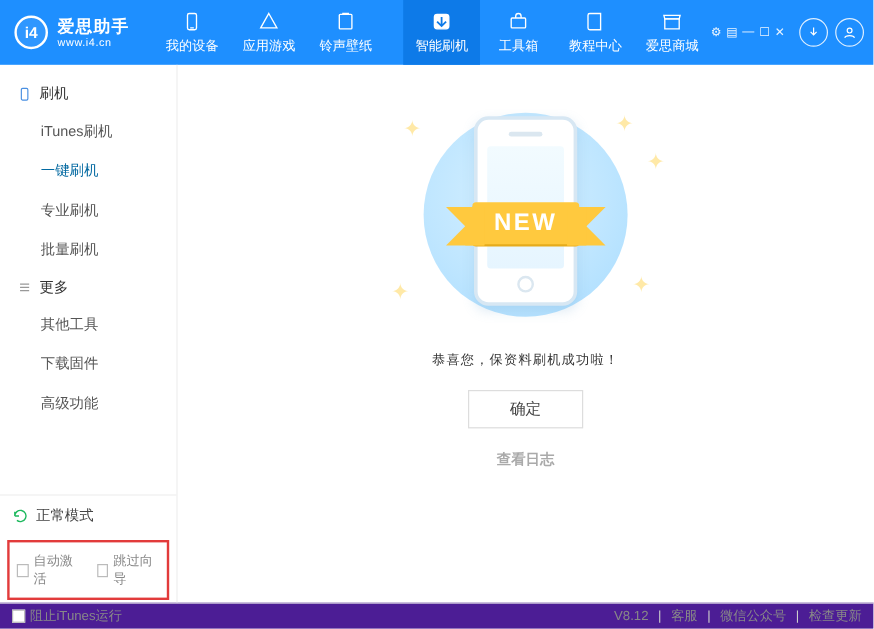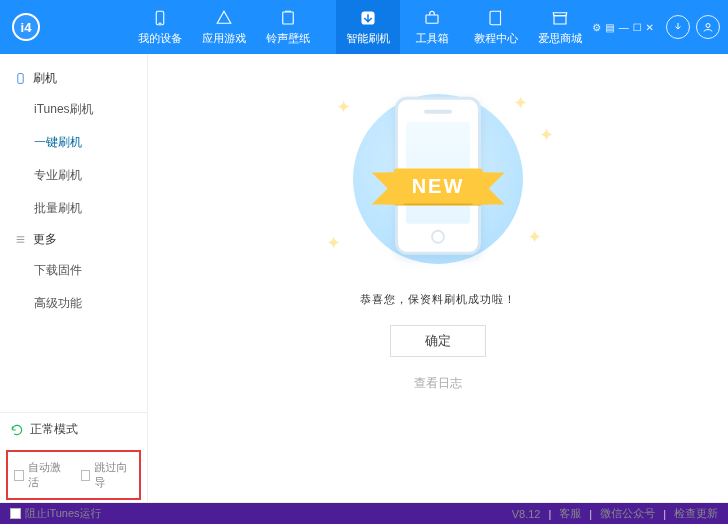--- a/index.html
+++ b/index.html
@@ -54,34 +54,38 @@
     .ribbon { position:absolute; left:50%; top:50%; transform:translate(-50%,-30%);}
     .ribbon-body { background:#ffc93e; color:#fff; font-weight:800; letter-spacing:2px; font-size:20px; padding:6px 18px; border-radius:3px; position:relative; box-shadow:0 2px 0 #e6ab1c;}
     .ribbon-body::before, .ribbon-body::after { content:""; position:absolute; top:4px; width:0; height:0; border:16px solid #ffc93e;}
     .ribbon-body::before { left:-22px; border-left-color:transparent;}
     .ribbon-body::after { right:-22px; border-right-color:transparent;}
     .spark { position:absolute; color:#ffe9a7; font-size:18px;}
     .spark.s1{ top:12px; left:18px;} .spark.s2{ top:8px; right:30px;} .spark.s3{ bottom:20px; left:8px;} .spark.s4{ bottom:26px; right:16px;} .spark.s5{ top:40px; right:4px;}
 
     .msg { margin-top: 18px; font-size: 11px; color:#333; letter-spacing:1px;}
     .ok-btn { margin-top:18px; border:1px solid #ddd; background:#fff; padding:6px 34px; font-size:13px; color:#444; cursor:pointer;}
-    .loglink { margin-top:18px; font-size:12px; color:#aaa; cursor:pointer;}
+    .loglink { margin-top:18px; font-size:12px; color:#aaa; cursor:pointer;font-weight:bold;}
 
     .footer { height:22px; border-top:1px solid #eee; background:#4c1d95; display:flex; align-items:center; padding:0 10px; font-size:11px; color:#888;}
     .footer .chk { color:#888;}
     .footer-right { margin-left:auto; display:flex; gap:8px; align-items:center;}
     .footer-right .sep { color:#ccc;}
     .footer-right span { cursor:pointer;}
   </style>
 </head>
 <body>
 
 <div class="titlebar">
   <div class="logo-wrap">
     <div class="logo">i4</div>
+    <div class="logo-text">
+      <span class="t1">爱思助手</span>
+      <span class="t2">www.i4.cn</span>
+    </div>
   </div>
   <div class="tabs">
     <div class="tab">
       <span class="tab-icon">
           <svg viewBox="0 0 24 24">
             <rect x="7" y="3" width="10" height="18" rx="2"></rect>
             <line x1="10" y1="19" x2="14" y2="19"></line>
           </svg>
         </span>
       <span>我的设备</span>
@@ -175,20 +179,21 @@
     <div class="sb-item">批量刷机</div>
 
     <div class="sb-group-header sb-more">
       <svg viewBox="0 0 24 24">
           <line x1="5" y1="7" x2="19" y2="7"></line>
           <line x1="5" y1="12" x2="19" y2="12"></line>
           <line x1="5" y1="17" x2="19" y2="17"></line>
         </svg>
       <span>更多</span>
     </div>
+    <div class="sb-item">其他工具</div>
     <div class="sb-item">下载固件</div>
     <div class="sb-item">高级功能</div>
 
     <div class="sidebar-spacer"></div>
 
     <div class="status-box status-mode">
       <svg viewBox="0 0 24 24">
           <path d="M4 12a8 8 0 1 1 3 6.2M4 12V6m0 6h6"></path>
         </svg>
       <span>正常模式</span>

